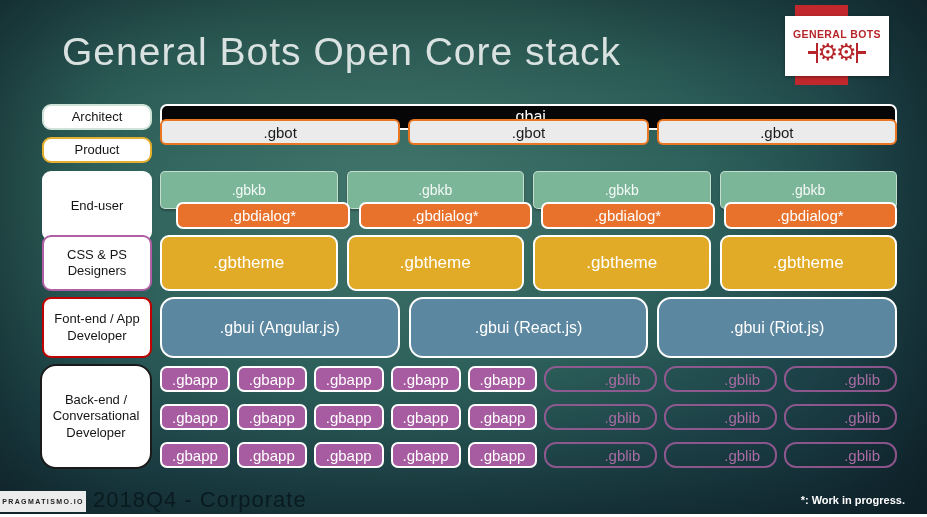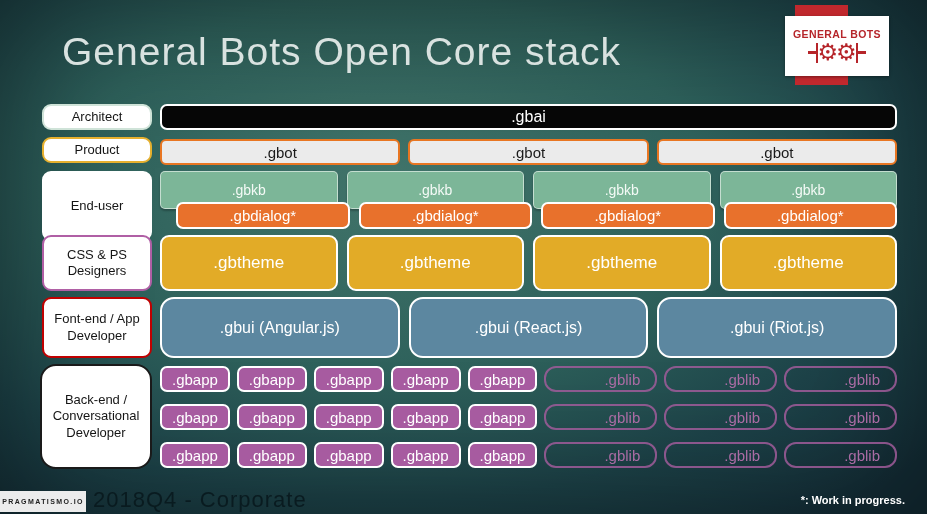--- a/index.html
+++ b/index.html
@@ -40,21 +40,21 @@
   .lab-frontend{top:297px;height:61px;border:2px solid #c00000;}
   .lab-backend{left:40px;top:364px;height:105px;width:112px;border:2px solid #1a1a1a;border-radius:16px;}
   
   .rowc{position:absolute;left:160px;width:737px;display:flex;box-sizing:border-box;}
   .box{flex:1;display:flex;align-items:center;justify-content:center;box-sizing:border-box;white-space:nowrap;}
   .gbai{
     position:absolute;left:160px;top:104px;width:737px;height:26px;
     background:#060606;border:2px solid #ffffff;border-radius:7px;
     display:flex;align-items:center;justify-content:center;color:#ffffff;font-size:16px;box-sizing:border-box;
   }
-  .row-product{top:139px;height:26px;gap:8px;}
+  .row-product{top:119px;height:26px;gap:8px;}
   .gbot{background:#ebebeb;border:2px solid #e87622;border-radius:6px;color:#1a1a1a;font-size:15px;}
   .row-gbkb{top:171px;height:38px;gap:9px;}
   .gbkb{background:#7cb698;border:1px solid rgba(255,255,255,0.55);border-radius:5px;color:#f4faf6;font-size:14px;box-shadow:0 2px 2px rgba(0,0,0,0.25);}
   .row-gbdialog{top:202px;height:27px;gap:9px;padding-left:16px;}
   .gbdialog{background:#e8712c;border:2px solid #ffffff;border-radius:7px;color:#ffffff;font-size:15px;}
   .row-gbtheme{top:235px;height:56px;gap:9px;}
   .gbtheme{background:#e2ab27;border:2px solid #ffffff;border-radius:9px;color:#ffffff;font-size:17px;}
   .row-gbui{top:297px;height:61px;gap:9px;}
   .gbui{background:#5c87a0;border:2px solid #ffffff;border-radius:14px;color:#ffffff;font-size:16px;}
   .row-apps{height:26px;gap:7px;}

